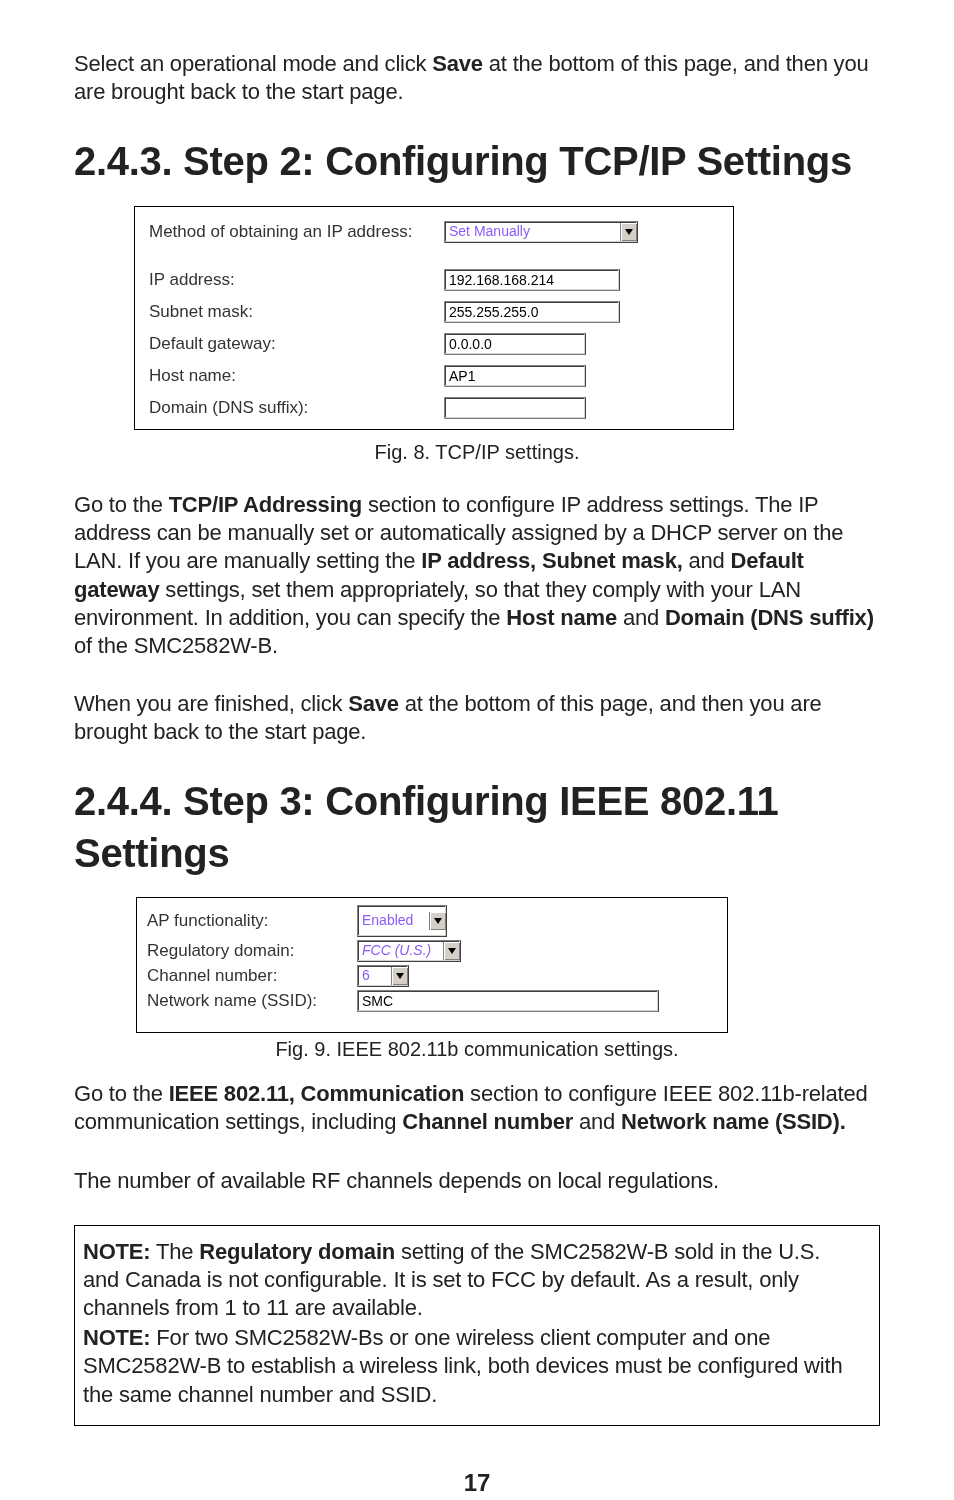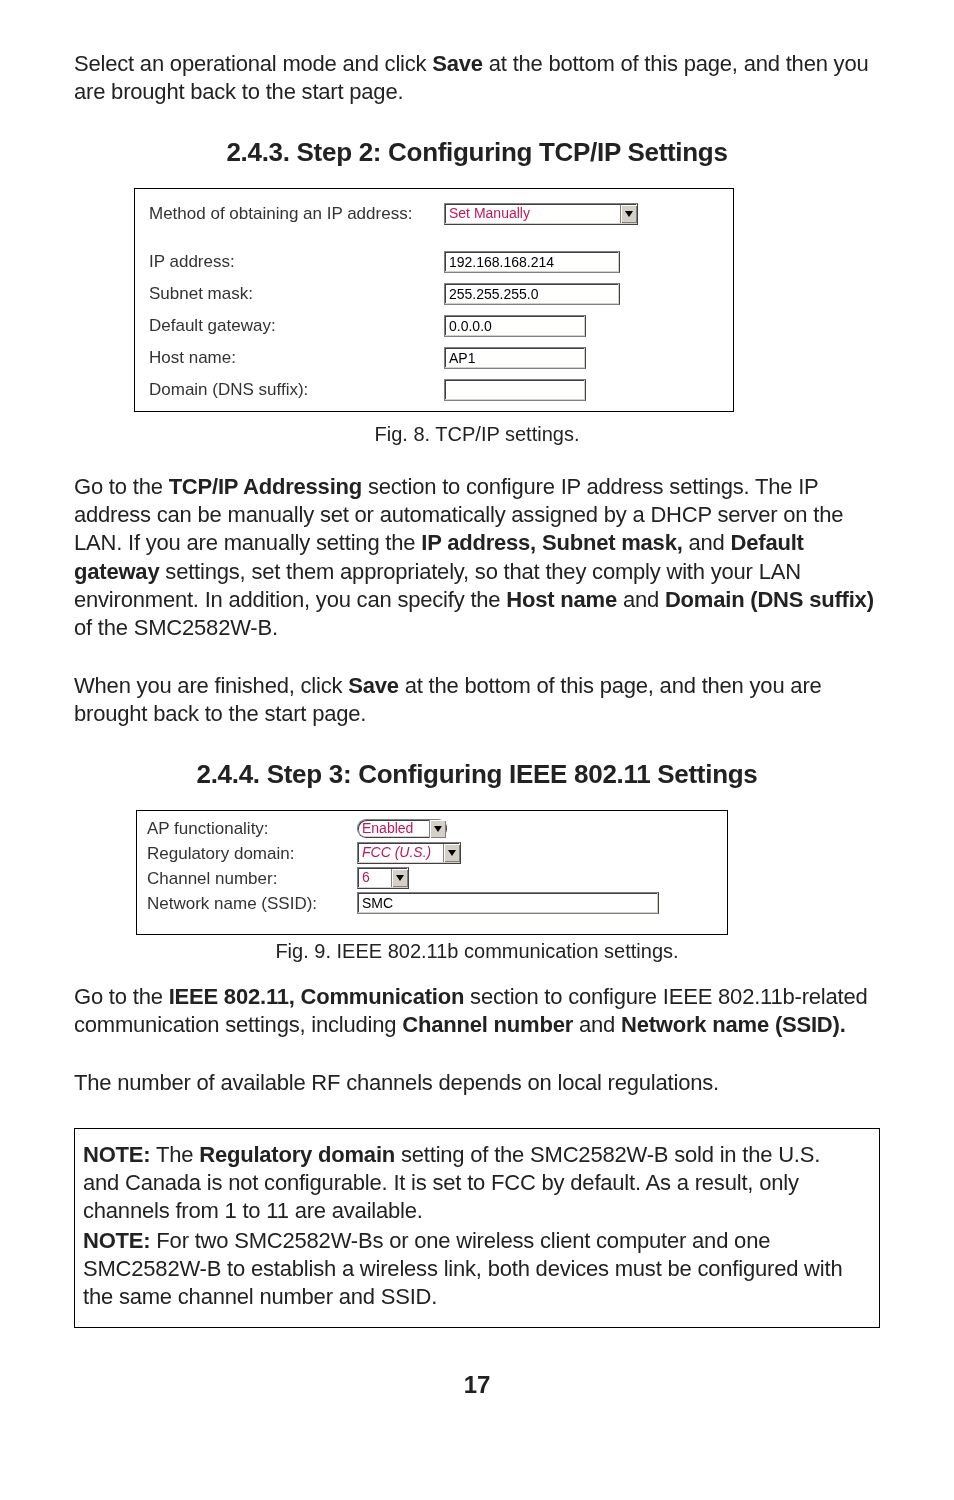--- a/index.html
+++ b/index.html
@@ -17,25 +17,24 @@
     color: #222;
   }
   .body-text {
     margin: 0 0 30px 0;
     font-weight: 400;
     font-stretch: condensed;
     letter-spacing: -0.2px;
   }
   h2.section-heading {
     font-family: "Myriad Pro", "Segoe UI", "Helvetica Neue", Arial, sans-serif;
-    font-size: 26px;
+    font-size: 40px;
     font-weight: 700;
     letter-spacing: -0.3px;
     margin: 18px 0 18px 0;
-    text-align: center;
   }
   b { font-weight: 700; }
 
   .fig-wrap {
     margin: 18px auto 6px auto;
   }
 
   
   .fig8-box {
     border: 1.5px solid #000;
@@ -63,21 +62,21 @@
     justify-content: space-between;
     width: 194px;
     height: 22px;
     border: 1px solid #808080;
     border-right-color:#404040;
     border-bottom-color:#404040;
     background:#fff;
     box-shadow: inset -1px -1px 0 #d4d0c8, inset 1px 1px 0 #404040;
     font-family: "MS Sans Serif", Tahoma, Arial, sans-serif;
     font-size: 14px;
-    color:#be185d;
+    color:#8b5cf6;
     padding-left:4px;
     box-sizing: border-box;
   }
   .win-select .dd-arrow {
     width: 16px;
     height: 18px;
     background:#d4d0c8;
     border-left:1px solid #808080;
     display:flex;
     align-items:center;
@@ -123,21 +122,21 @@
     display:flex;
     align-items:center;
     margin: 3px 0;
   }
   .fig9-label {
     font-family: Verdana, "Segoe UI", Arial, sans-serif;
     font-size: 17px;
     color:#333;
     flex:0 0 210px;
   }
-  .win-select.small { width:90px; height:19px;border-radius:9px;}
+  .win-select.small { width:90px; height:32px;}
   .win-select.xsmall{ width:52px; height:22px;}
   .win-select.med  { width:104px; height:22px;font-style:italic;}
 
   .win-input.ssid { width:302px; }
 
   
   .note-box {
     border: 1.5px solid #000;
     padding: 12px 18px 14px 8px;
     margin: 24px 0 0 0;

